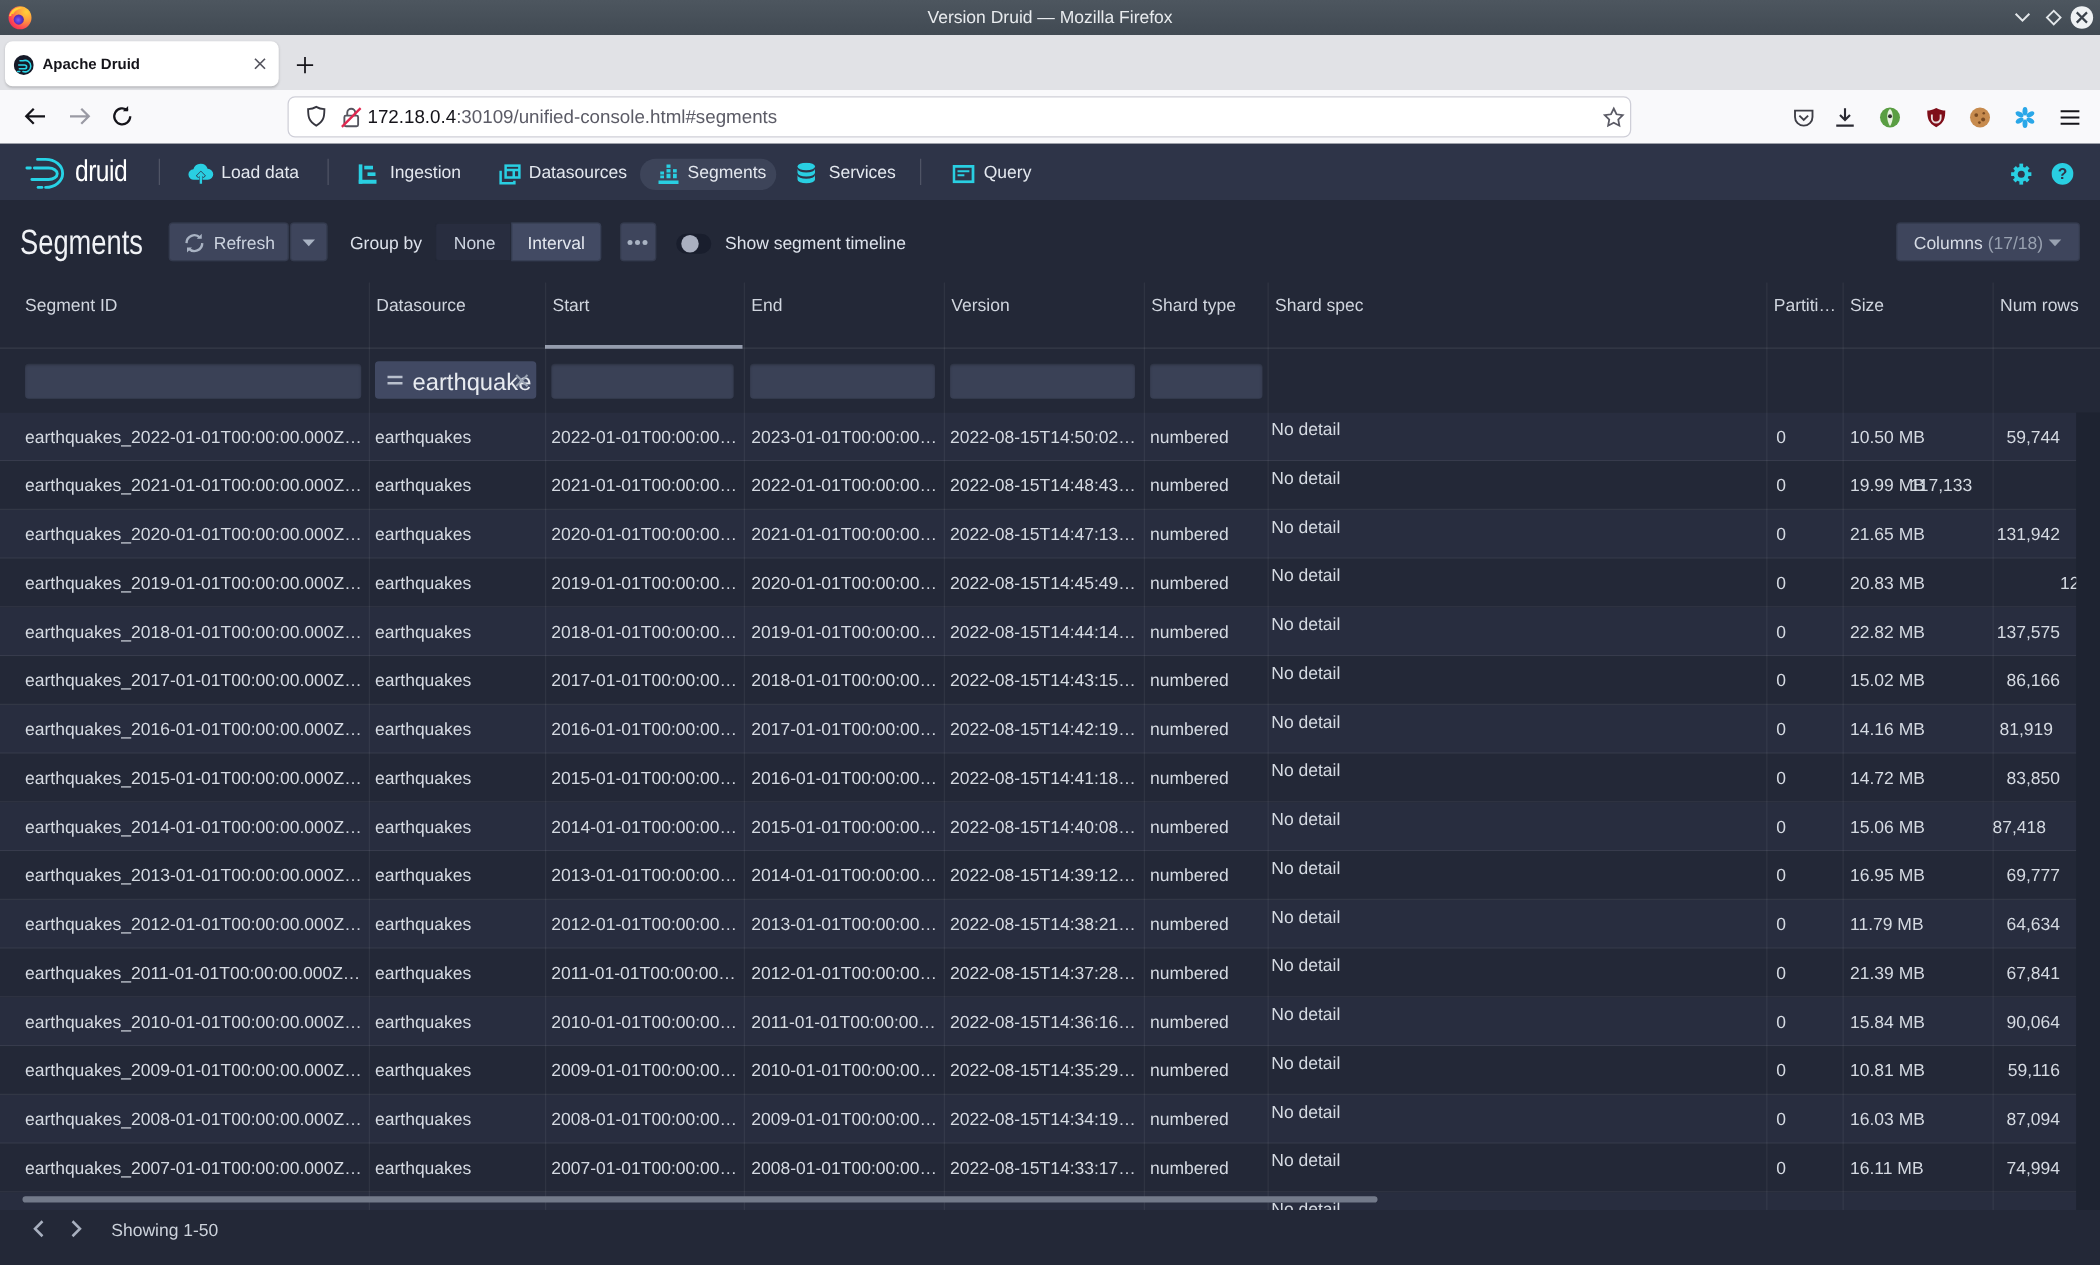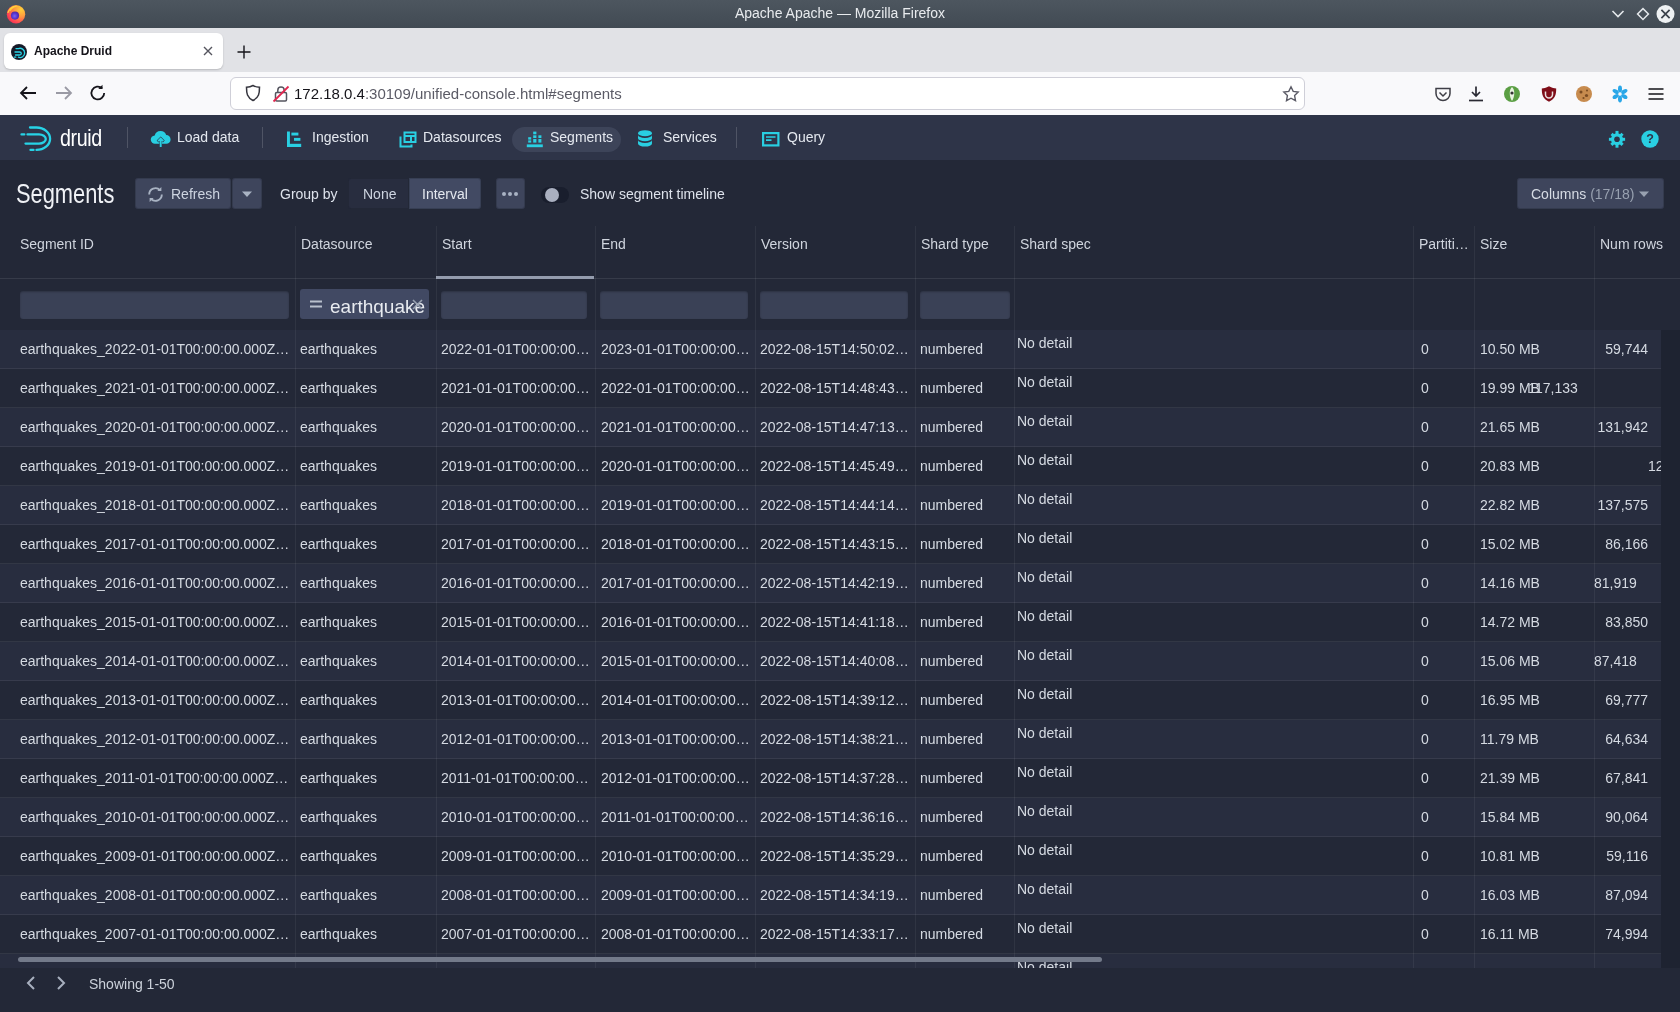--- a/index.html
+++ b/index.html
@@ -13,21 +13,21 @@
 .odd{background:#282d3f}
 .even{background:#232837}
 .cell{position:absolute;top:0;height:38px;line-height:38px;font-size:14px;color:#d5dae2;white-space:nowrap;overflow:hidden;text-overflow:ellipsis}
 .topcell{line-height:20px;padding-top:3px}
 .vline{width:1px;background:rgba(255,255,255,.06)}
 </style></head><body>
 <div class="abs" style="left:0;top:0;width:1680px;height:28px;background:linear-gradient(#4d565f,#414a53)"></div>
 <div class="abs" style="left:0;top:28px;width:1680px;height:44px;background:#e1e2e6"></div>
 <div class="abs" style="left:0;top:72px;width:1680px;height:43px;background:#f9f9fb"></div>
 <div class="abs" style="left:0;top:115px;width:1680px;height:45px;background:#2e3448"></div>
-<div class="abs" style="left:0;top:5px;width:1680px;text-align:center;color:#e8ebee;font-size:14px">Apache Apache — Mozilla Firefox</div>
+<div class="abs" style="left:0;top:5px;width:1680px;text-align:center;color:#e8ebee;font-size:14px">Version Druid — Mozilla Firefox</div>
 <svg class="abs" style="left:6px;top:4px" width="20" height="20" viewBox="0 0 20 20">
     <defs>
 <radialGradient id="ff1" cx="78%" cy="25%" r="100%">
         <stop offset="0%" stop-color="#ffd139"></stop>
         <stop offset="40%" stop-color="#ff9640"></stop>
         <stop offset="75%" stop-color="#ff4255"></stop>
         <stop offset="100%" stop-color="#e22850"></stop>
       </radialGradient>
 <radialGradient id="ff2" cx="45%" cy="55%" r="65%">
         <stop offset="0%" stop-color="#7a62f5"></stop>
@@ -351,21 +351,21 @@
     <div class="abs row odd" style="top:234px">
       <div class="cell" style="left:20px;width:271px">earthquakes_2016-01-01T00:00:00.000Z_2017-01-01T00:00:00.000Z_2022-08-15T14:42:19.799Z</div>
       <div class="cell" style="left:300px;width:132px">earthquakes</div>
       <div class="cell" style="left:441px;width:150px">2016-01-01T00:00:00.000Z</div>
       <div class="cell" style="left:601px;width:150px">2017-01-01T00:00:00.000Z</div>
       <div class="cell" style="left:760px;width:151px">2022-08-15T14:42:19.799Z</div>
       <div class="cell" style="left:920px;width:90px">numbered</div>
       <div class="cell topcell" style="left:1017px;width:390px">No detail</div>
       <div class="cell" style="left:1421px;width:49px">0</div>
       <div class="cell" style="left:1480px;width:110px">14.16 MB</div>
-      <div class="cell" style="left:1594px;width:54px;text-align:left">81,919</div>
+      <div class="cell" style="left:1594px;width:54px;text-align:center">81,919</div>
     </div>
     <div class="abs row even" style="top:273px">
       <div class="cell" style="left:20px;width:271px">earthquakes_2015-01-01T00:00:00.000Z_2016-01-01T00:00:00.000Z_2022-08-15T14:41:18.799Z</div>
       <div class="cell" style="left:300px;width:132px">earthquakes</div>
       <div class="cell" style="left:441px;width:150px">2015-01-01T00:00:00.000Z</div>
       <div class="cell" style="left:601px;width:150px">2016-01-01T00:00:00.000Z</div>
       <div class="cell" style="left:760px;width:151px">2022-08-15T14:41:18.799Z</div>
       <div class="cell" style="left:920px;width:90px">numbered</div>
       <div class="cell topcell" style="left:1017px;width:390px">No detail</div>
       <div class="cell" style="left:1421px;width:49px">0</div>

